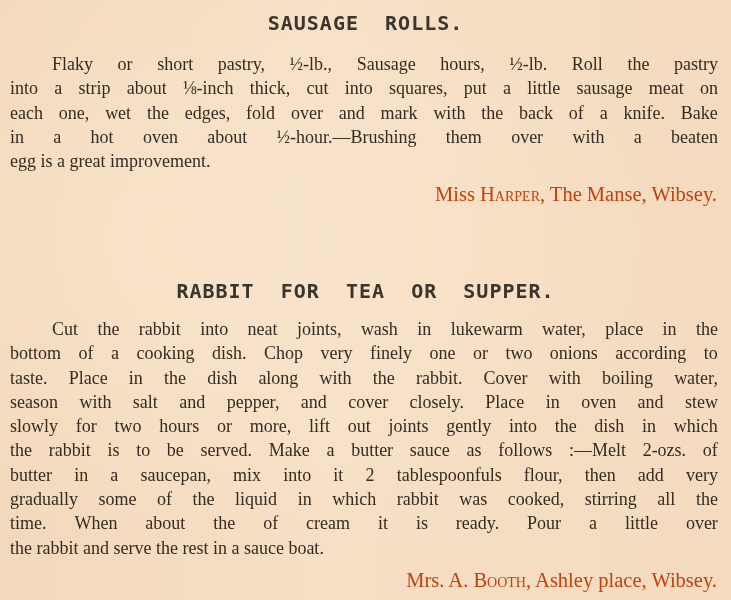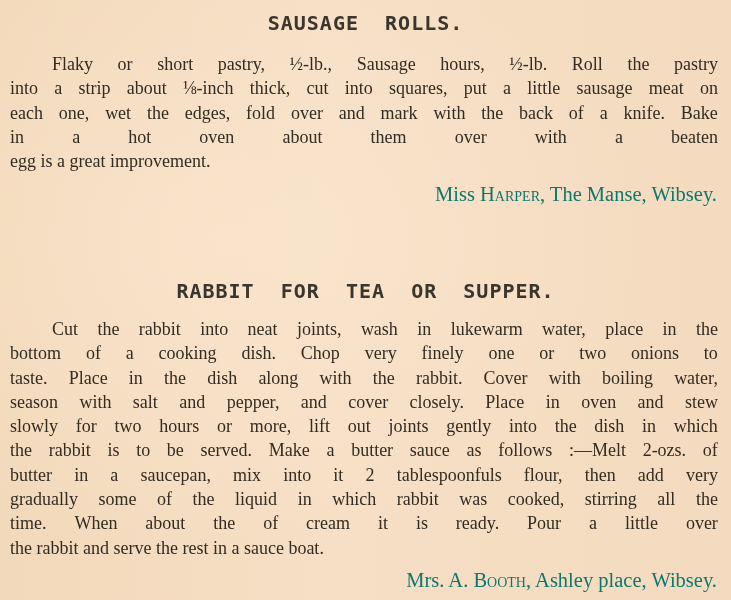--- a/index.html
+++ b/index.html
@@ -54,21 +54,21 @@
     .line.fill {
       display: flex;
       justify-content: space-between;
     }
     .sig {
       position: absolute;
       right: 14px;
       font-size: 20.5px;
       line-height: 24px;
       white-space: nowrap;
-      color: #0f766e;
+      color: #c2410c;
     }
     .sc { font-variant: small-caps; }
   </style>
 </head>
 <body>
 
 <div class="page">
 
   <section>
     <div id="h1" class="heading">SAUSAGE  ROLLS.</div>
@@ -120,20 +120,21 @@
         <span>a</span>
         <span>knife.</span>
         <span>Bake</span>
       </div>
     <div class="line fill" style="top:125px">
         <span>in</span>
         <span>a</span>
         <span>hot</span>
         <span>oven</span>
         <span>about</span>
+        <span>½-hour.—Brushing</span>
         <span>them</span>
         <span>over</span>
         <span>with</span>
         <span>a</span>
         <span>beaten</span>
       </div>
     <div class="line last" style="top:149px">egg is a great improvement.</div>
 
     <div class="sig" style="top:182px"><span>Miss </span><span class="sc">Harper</span><span>, The Manse, Wibsey.</span></div>
   </section>
@@ -162,20 +163,21 @@
         <span>a</span>
         <span>cooking</span>
         <span>dish.</span>
         <span>Chop</span>
         <span>very</span>
         <span>finely</span>
         <span>one</span>
         <span>or</span>
         <span>two</span>
         <span>onions</span>
+        <span>according</span>
         <span>to</span>
       </div>
     <div class="line fill" style="top:366px">
         <span>taste.</span>
         <span>Place</span>
         <span>in</span>
         <span>the</span>
         <span>dish</span>
         <span>along</span>
         <span>with</span>

